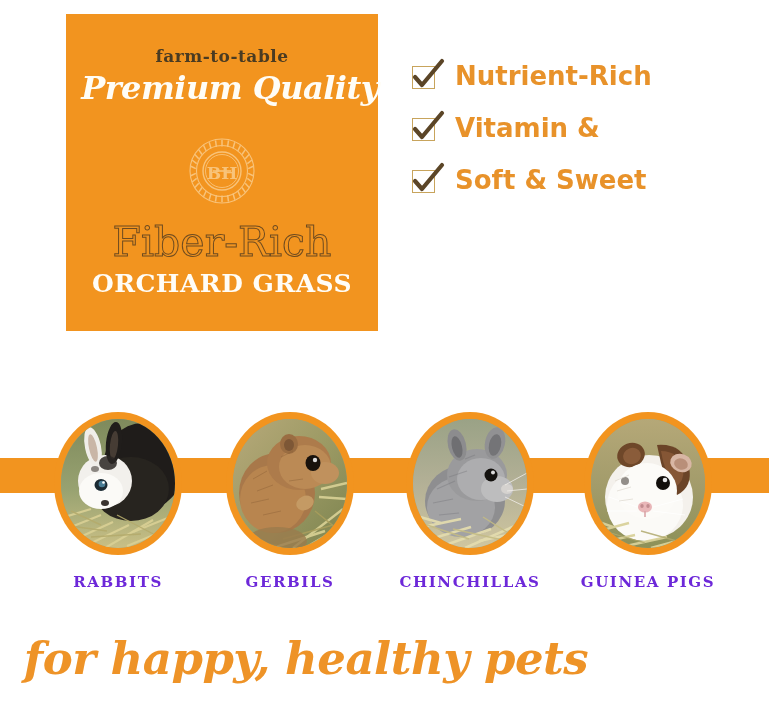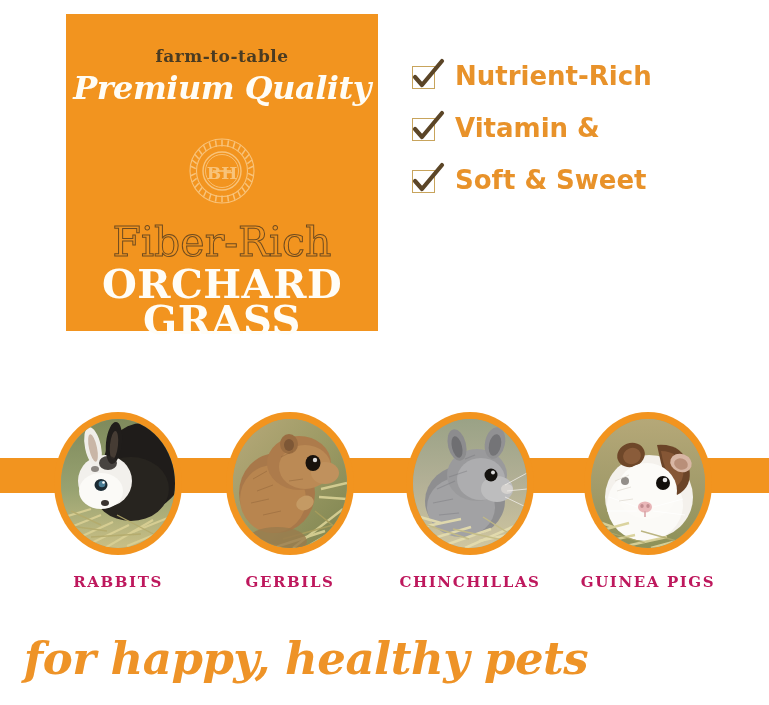--- a/index.html
+++ b/index.html
@@ -35,21 +35,21 @@
     width: 312px;
     text-align: center;
     font-family: "DejaVu Serif", serif;
     font-weight: bold;
     font-size: 17px;
     letter-spacing: 0.5px;
     color: #4A3B22;
   }
   .hero-premium {
     position: absolute;
-    left: 0;
+    left: 8px;
     top: 55px;
     width: 312px;
     text-align: center;
     font-family: "DejaVu Serif", serif;
     font-style: italic;
     font-weight: bold;
     font-size: 32px;
     color: #FFFDF6;
     letter-spacing: -0.5px;
   }
@@ -79,21 +79,21 @@
     letter-spacing: 0px;
   }
   .hero-orchard {
     position: absolute;
     left: 0;
     top: 252px;
     width: 312px;
     text-align: center;
     font-family: "DejaVu Serif", serif;
     font-weight: bold;
-    font-size: 40px;
+    font-size: 25px;
     line-height: 36px;
     color: #FFFDF7;
     letter-spacing: 0.5px;
   }
 
   
   .checklist {
     position: absolute;
     left: 412px;
     top: 60px;
@@ -173,21 +173,21 @@
     overflow: hidden;
     background: #9aa07c;
   }
   .animal-photo svg { display: block; width: 100%; height: 100%; }
   .animal-label {
     margin-top: 18px;
     font-family: "DejaVu Serif", serif;
     font-weight: bold;
     font-size: 15px;
     letter-spacing: 1.6px;
-    color: #be185d;
+    color: #6d28d9;
   }
 
   
   .tagline {
     position: absolute;
     left: 0;
     top: 632px;
     width: 612px;
     text-align: center;
     font-family: "DejaVu Serif", serif;

